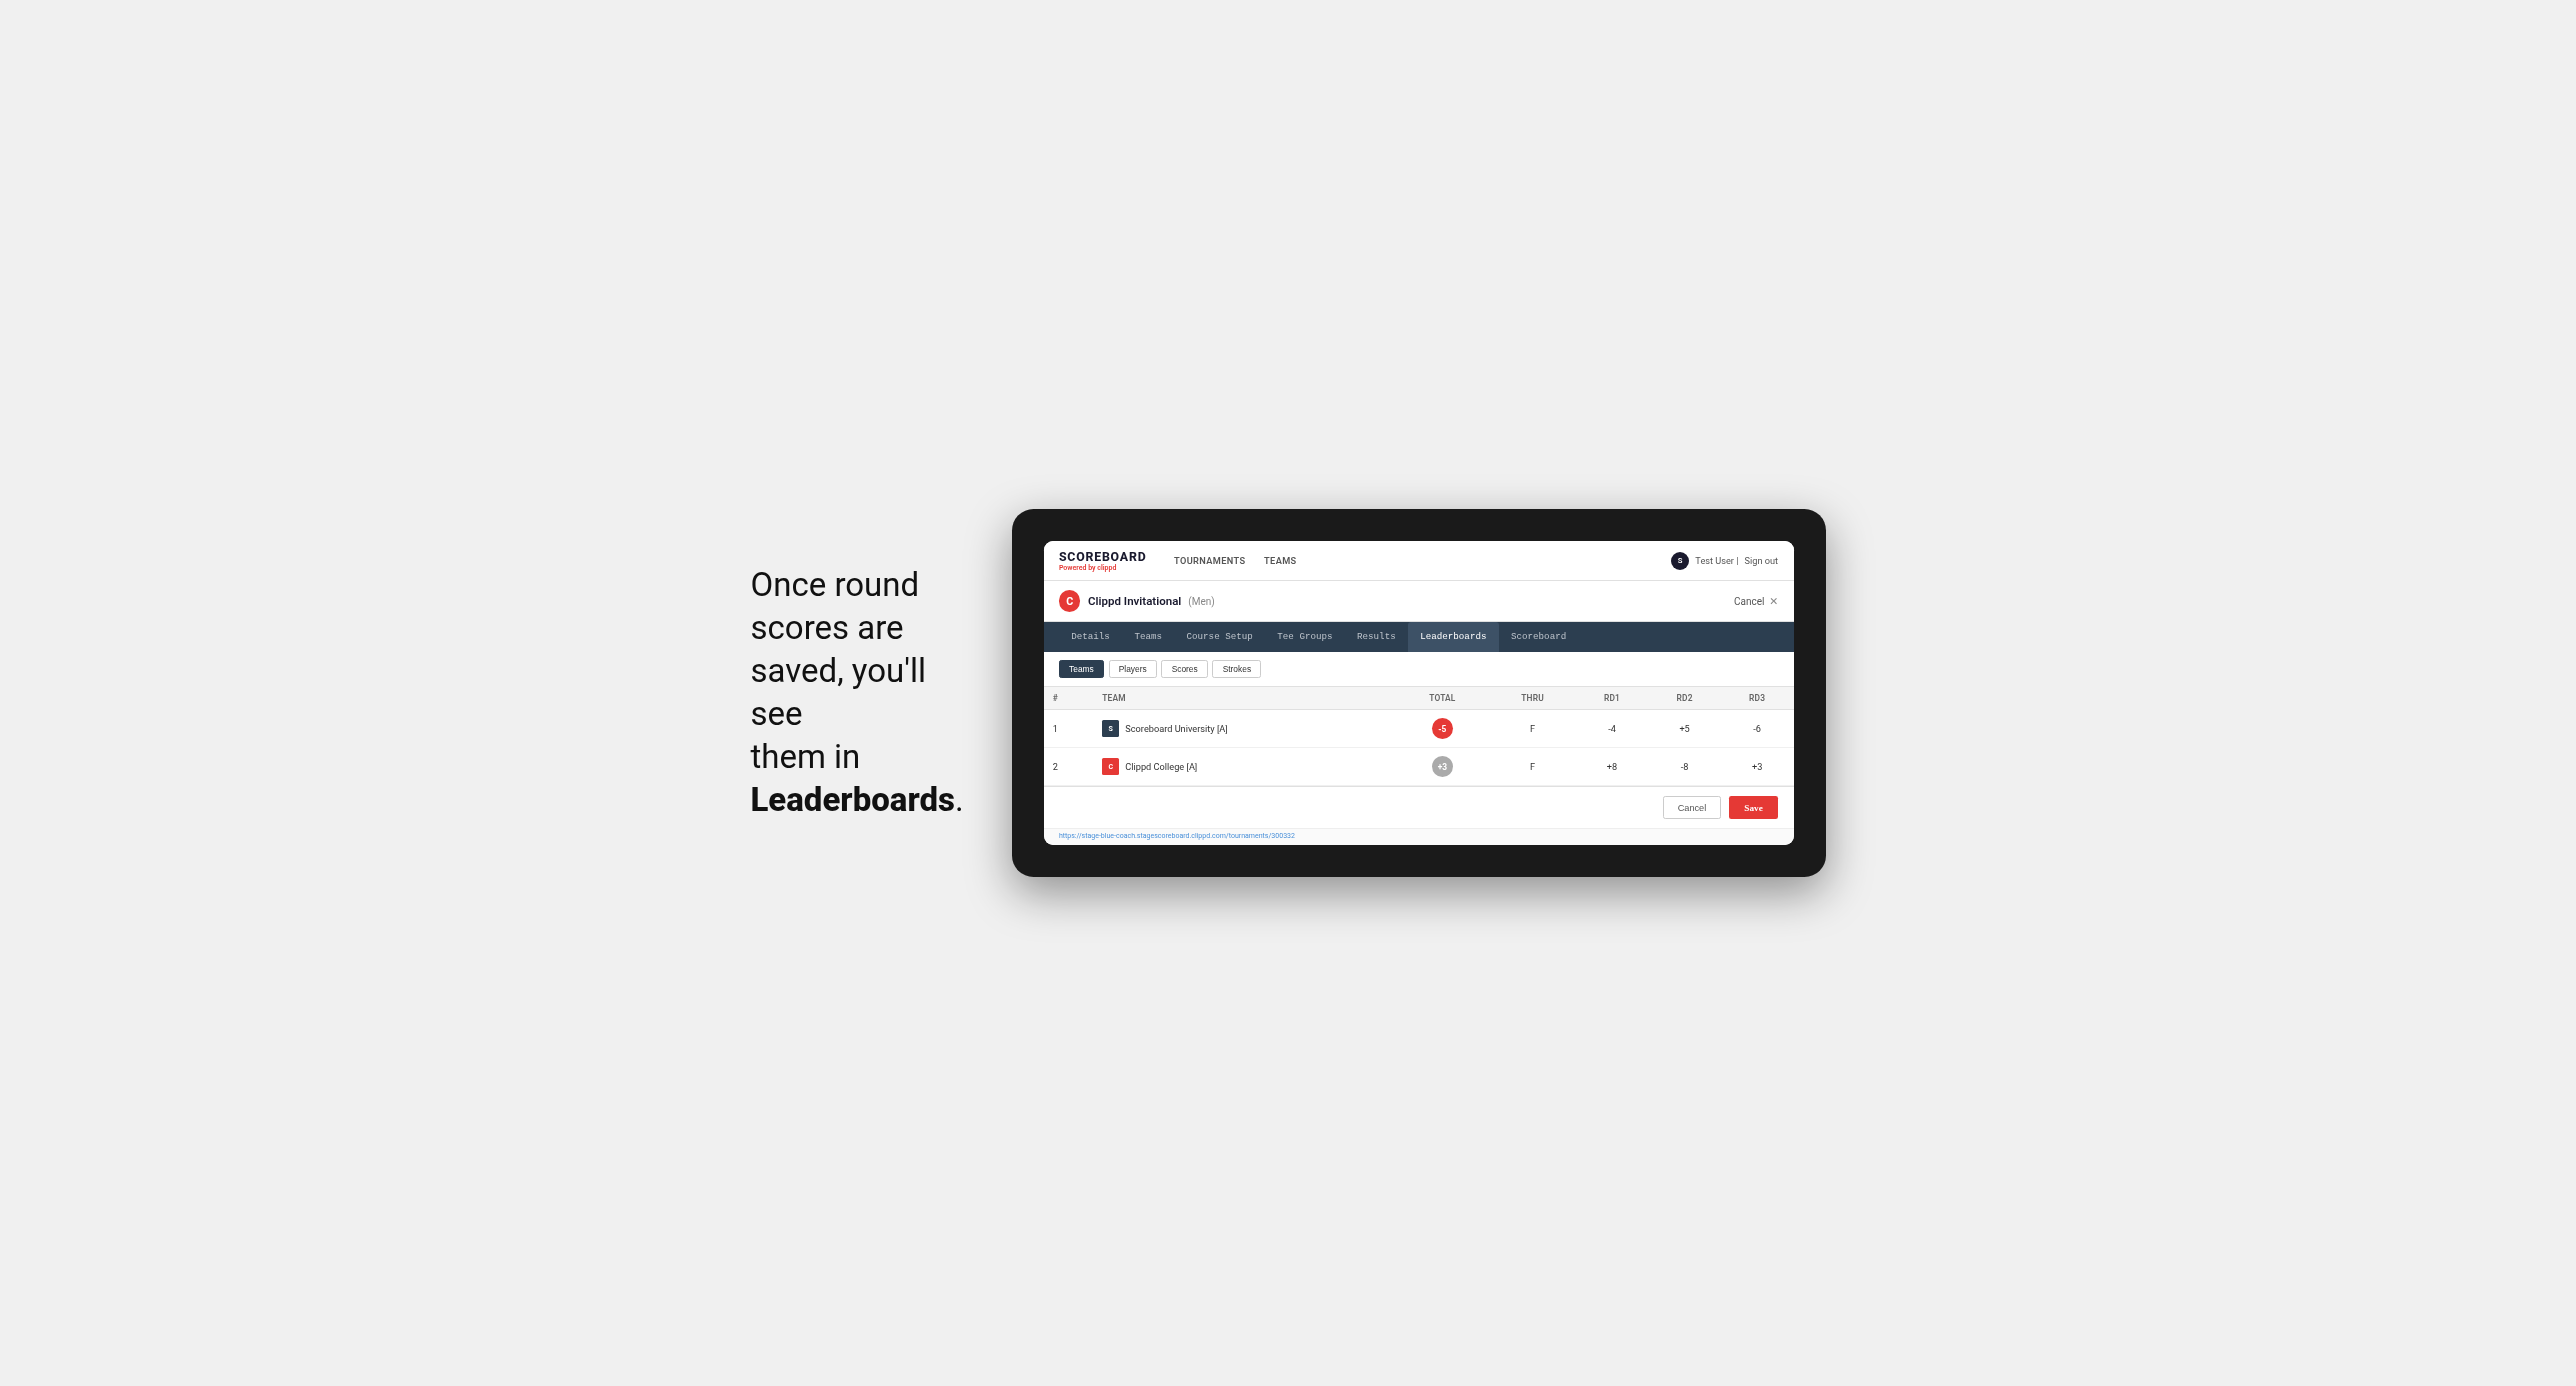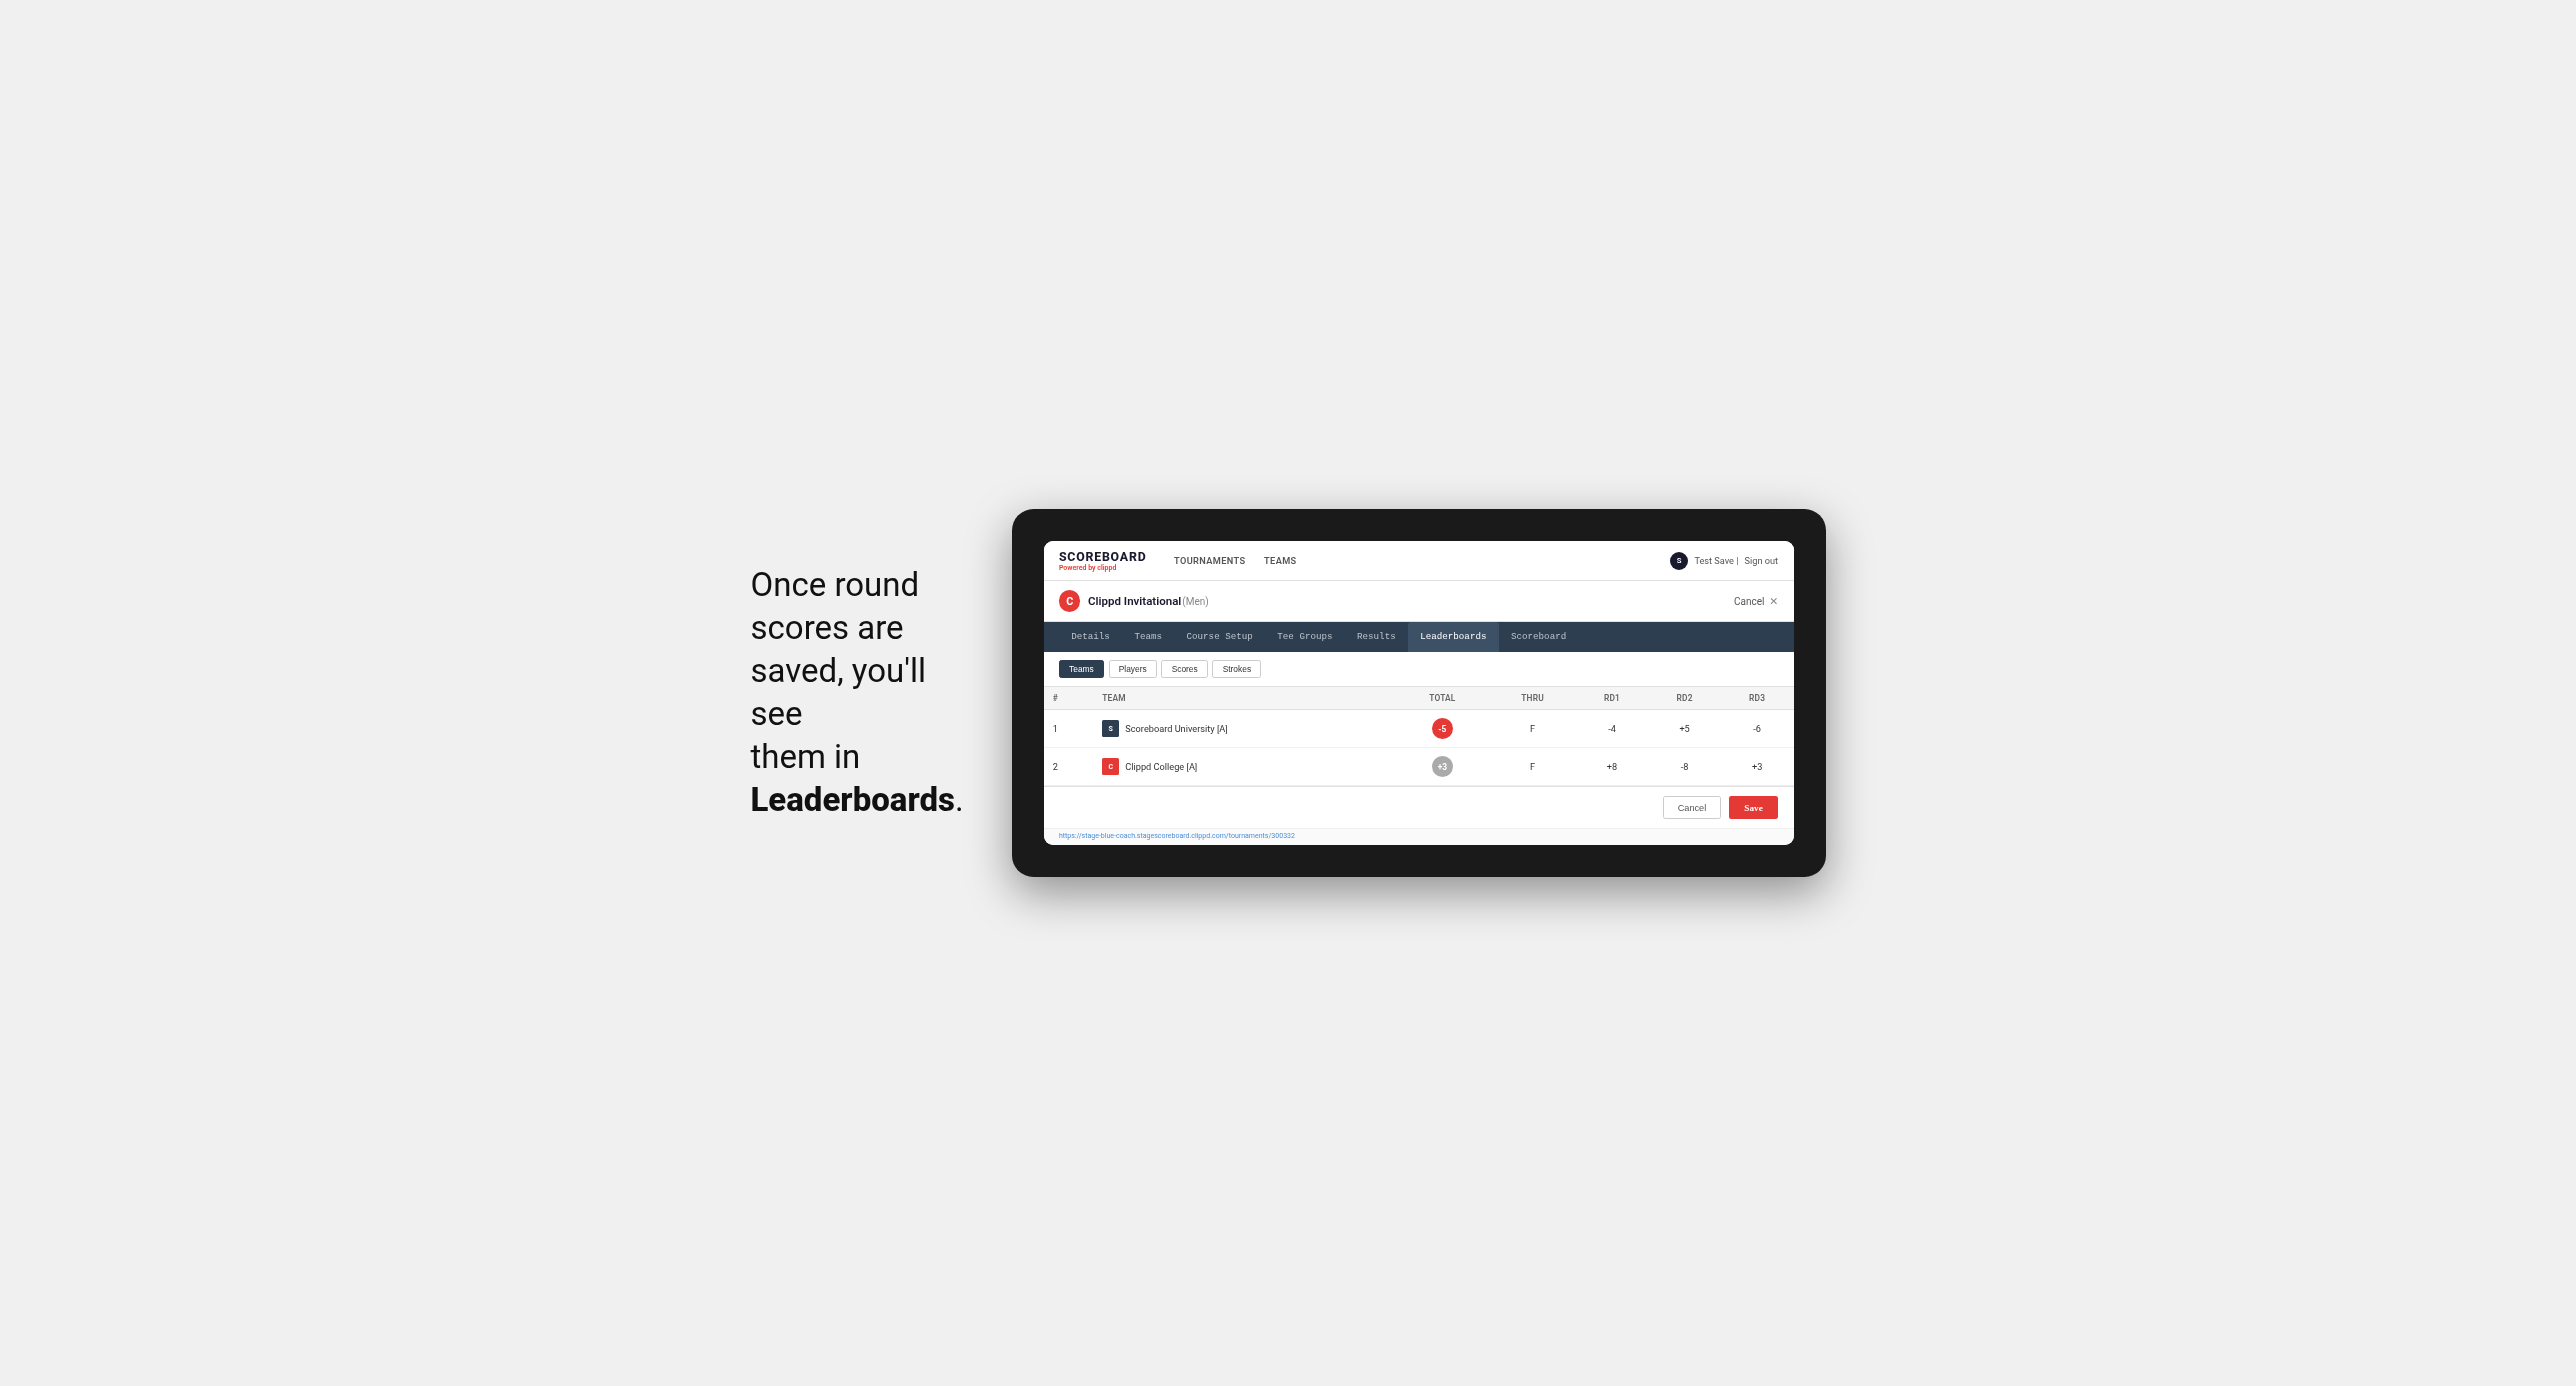--- a/index.html
+++ b/index.html
@@ -147,21 +147,21 @@
 
     .tournament-title {
       font-size: 11.5px;
       font-weight: 600;
       color: #1a1a2e;
     }
 
     .tournament-subtitle {
       font-size: 10px;
       color: #888;
-      margin-left: 1px;
+      margin-left: 7px;
     }
 
     .cancel-btn-top {
       margin-left: auto;
       display: flex;
       align-items: center;
       gap: 4.6px;
       font-size: 10px;
       color: #555;
       cursor: pointer;
@@ -357,21 +357,21 @@
         <div class="logo-area">
           <span class="logo-scoreboard">SCOREBOARD</span>
           <span class="logo-powered">
             <span>Powered by </span><span>clippd</span>
           </span>
         </div>
         <a class="nav-link">TOURNAMENTS</a>
         <a class="nav-link">TEAMS</a>
         <div class="nav-right">
           <div class="user-avatar">S</div>
-          <span>Test Save |</span>
+          <span>Test User |</span>
           <a class="sign-out-link">Sign out</a>
         </div>
       </div>
 
       <div class="tournament-header">
         <div class="tournament-icon">C</div>
         <span class="tournament-title">Clippd Invitational</span>
         <span class="tournament-subtitle">(Men)</span>
         <div class="cancel-btn-top">
           <span>Cancel</span>

